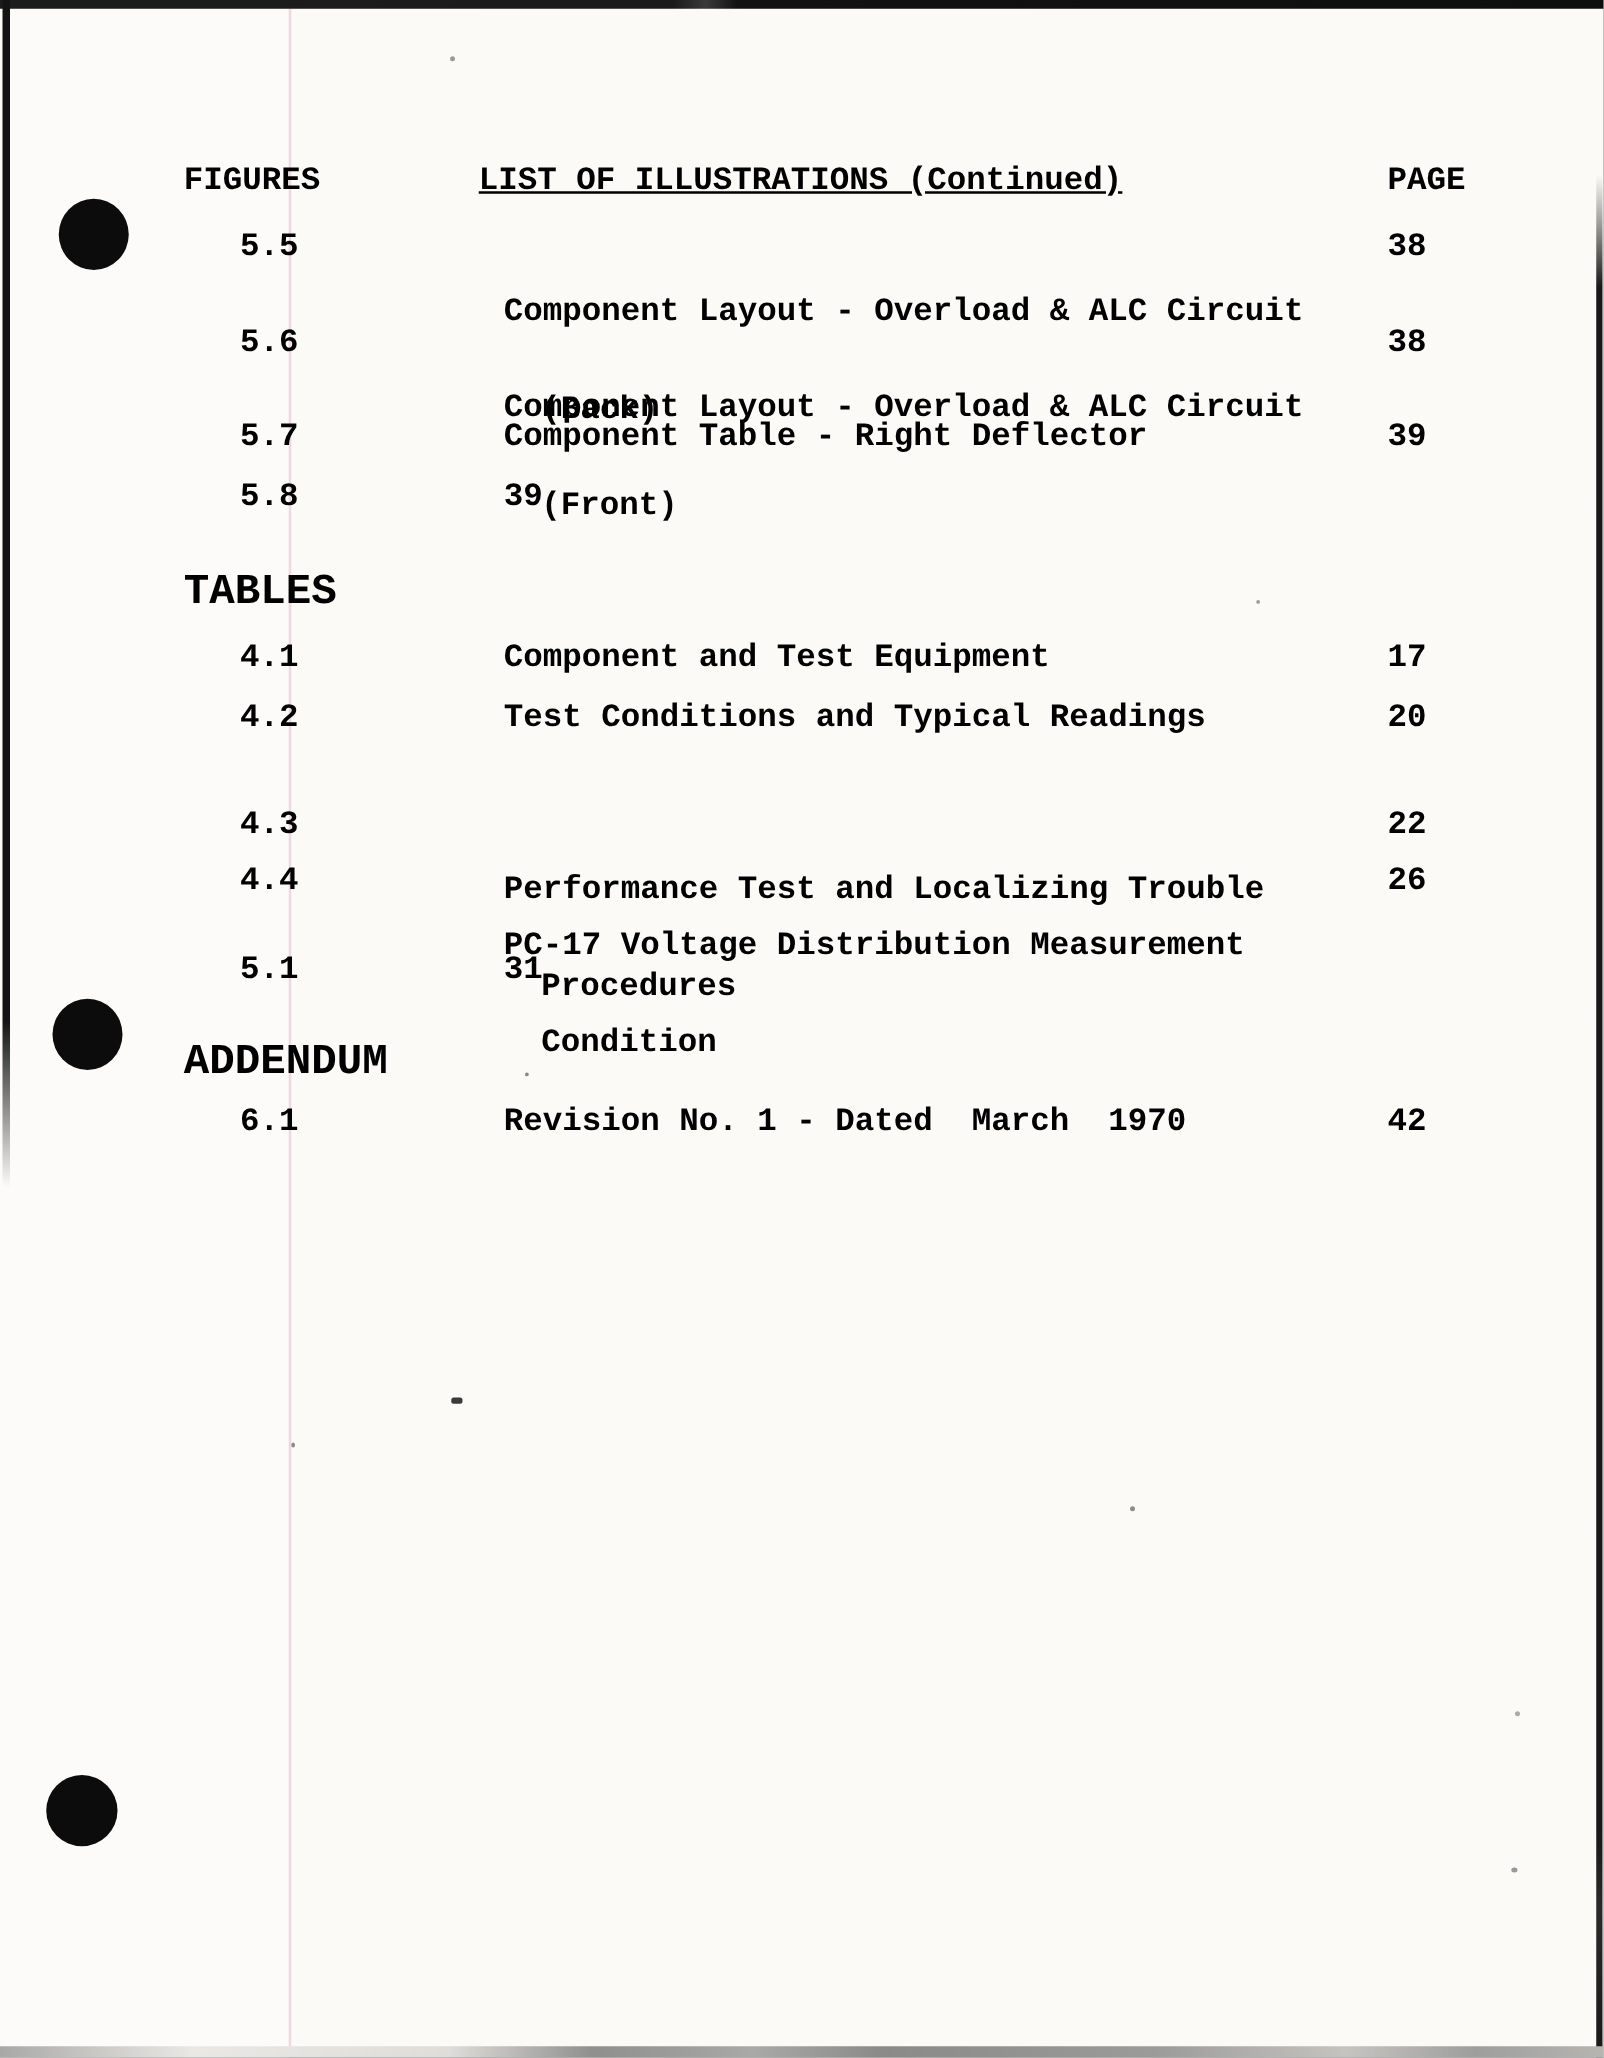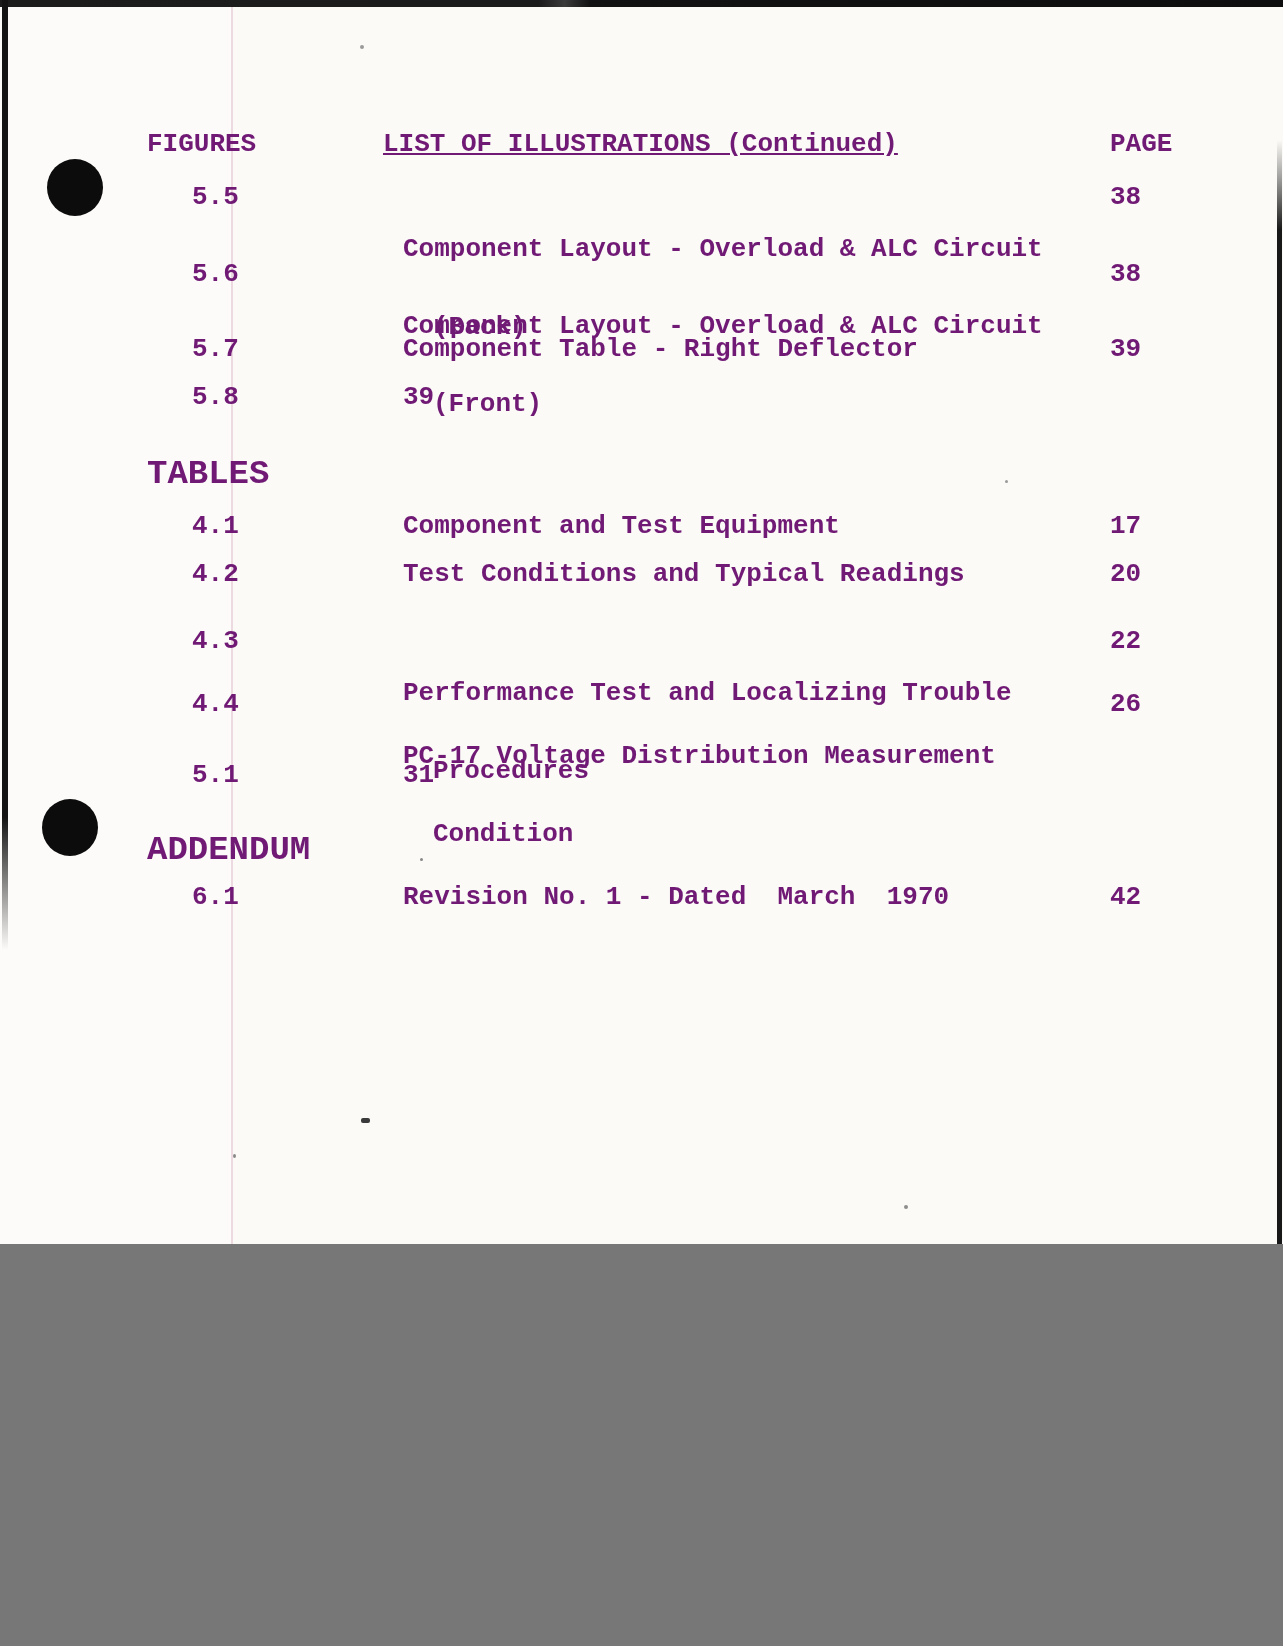--- a/index.html
+++ b/index.html
@@ -1,24 +1,24 @@
 <!DOCTYPE html>
 <html><head>
 <meta charset="utf-8">
 <style>
   html, body { margin: 0; padding: 0; background: #777; }
   .sheet {
     position: relative;
     width: 1283px;
-    height: 1244px;
+    height: 1646px;
     background: #fbfaf7;
     overflow: hidden;
     font-family: "Liberation Mono", monospace;
     font-weight: 700;
-    color: #701a75;
+    color: #000000;
   }
   
   .margin-zone {
     position: absolute; left: 0; top: 0; width: 231px; height: 1646px;
     background: #fcfbf9;
   }
   
   .margin-line {
     position: absolute; left: 231px; top: 0; width: 2px; height: 1646px;
     background: rgba(213, 158, 180, 0.35);
@@ -142,21 +142,21 @@
     <div class="col-title">Component and Test Equipment</div>
     <div class="col-page">17</div>
   </div>
 
   <div class="row" style="top:561px">
     <div class="col-num">4.2</div>
     <div class="col-title">Test Conditions and Typical Readings</div>
     <div class="col-page">20</div>
   </div>
 
-  <div class="row" style="top:628px">
+  <div class="row" style="top:646px">
     <div class="col-num">4.3</div>
     <div class="col-title">
       <div>Performance Test and Localizing Trouble</div>
       <div class="cont-line">Procedures</div>
     </div>
     <div class="col-page">22</div>
   </div>
 
   <div class="row" style="top:691px">
     <div class="col-num">4.4</div>

